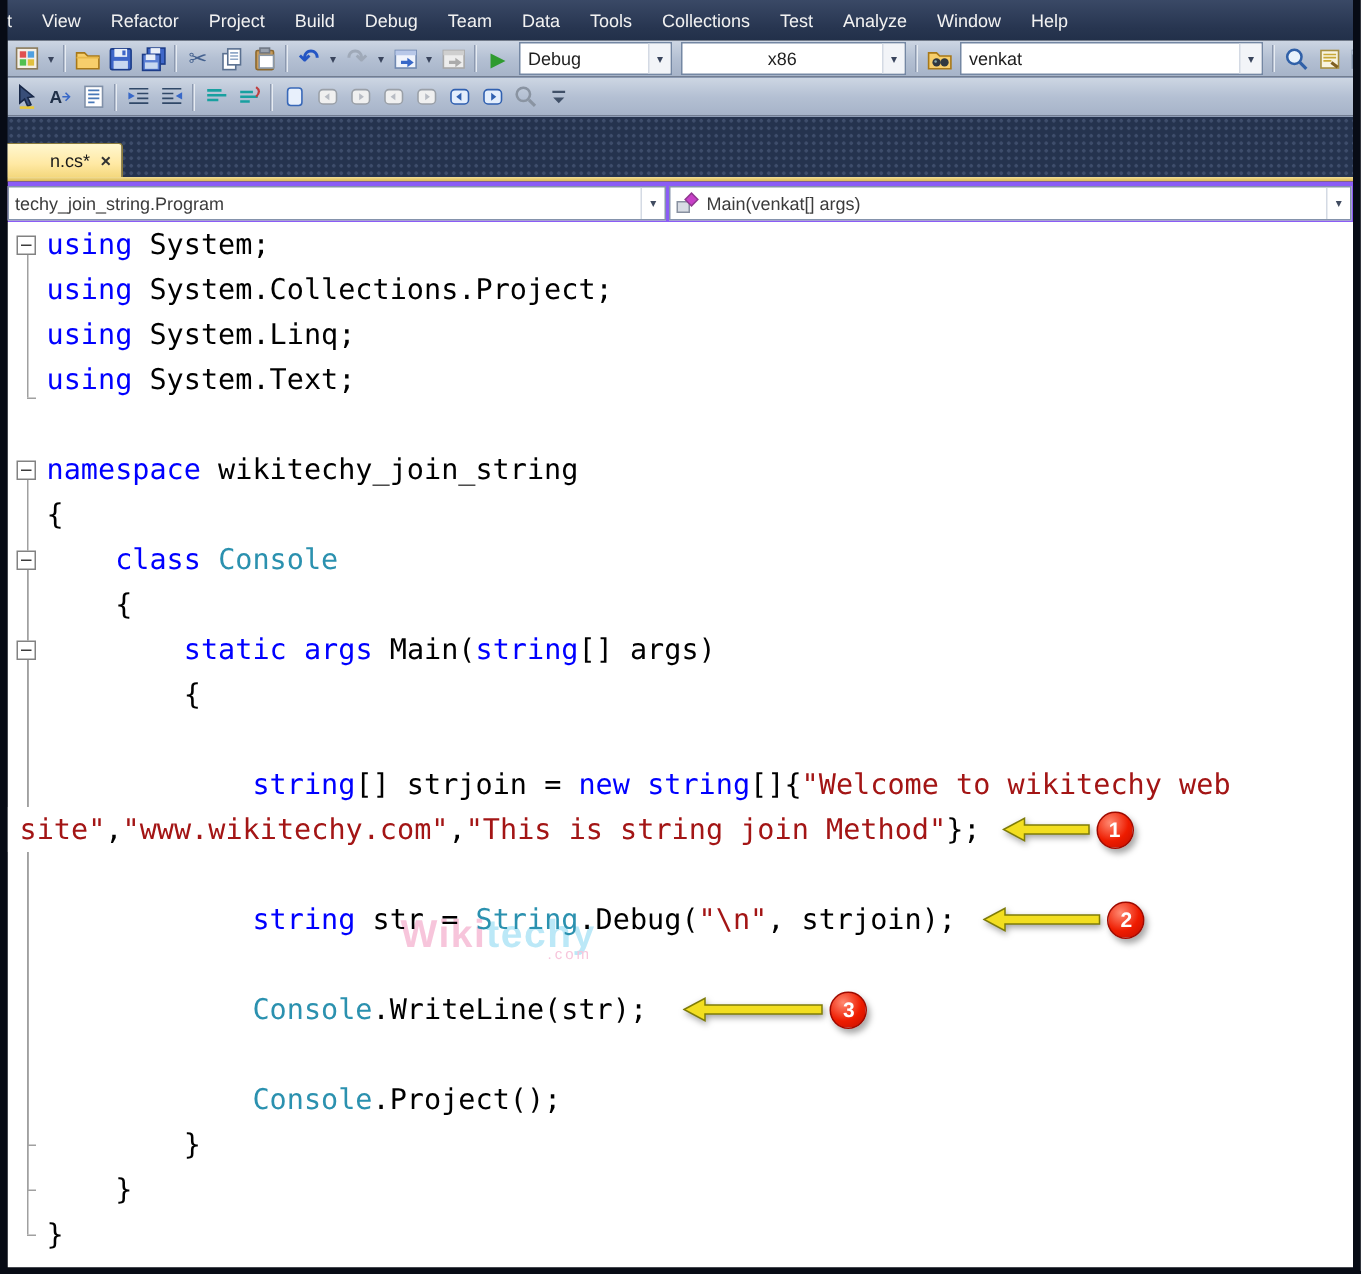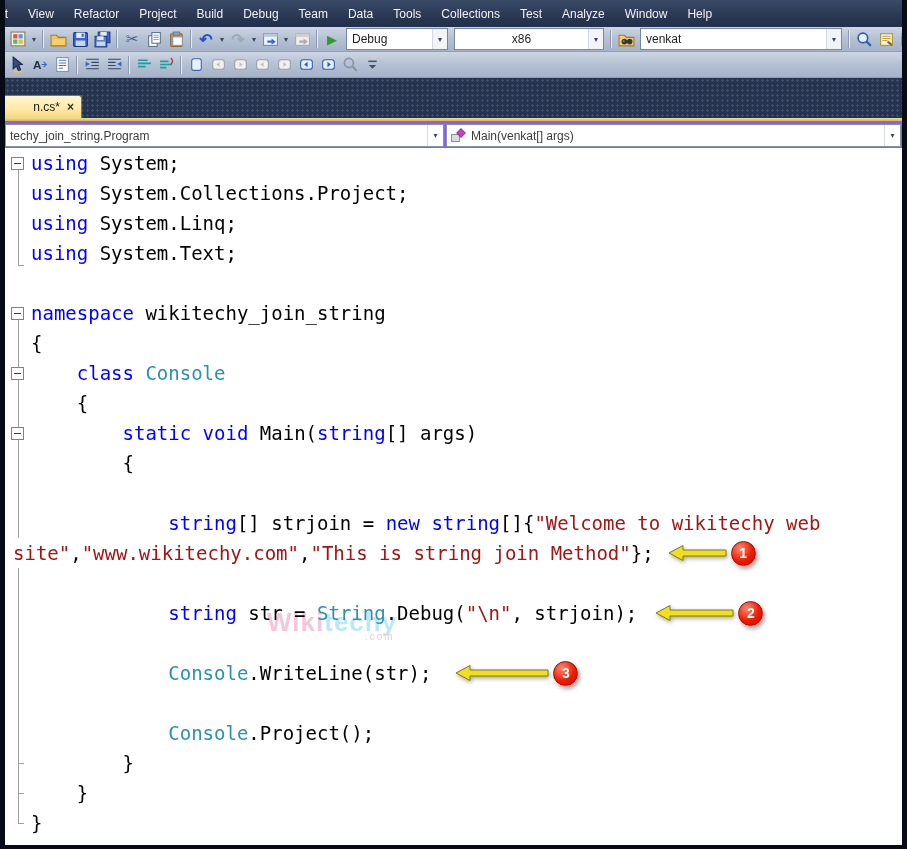--- a/index.html
+++ b/index.html
@@ -409,21 +409,21 @@
         <div class="crow">
           <div class="gutter"></div>
           <pre class="cline"><span class="pl">    {</span></pre>
         </div>
         <div class="crow">
           <div class="gutter">
             <div class="fold">
               <span class="minus"></span>
             </div>
           </div>
-          <pre class="cline"><span class="pl">        </span><span class="kw">static</span><span class="pl"> </span><span class="kw">void</span><span class="pl"> Main(</span><span class="kw">string</span><span class="pl">[] args)</span></pre>
+          <pre class="cline"><span class="pl">        </span><span class="kw">static</span><span class="pl"> </span><span class="kw">args</span><span class="pl"> Main(</span><span class="kw">string</span><span class="pl">[] args)</span></pre>
         </div>
         <div class="crow">
           <div class="gutter"></div>
           <pre class="cline"><span class="pl">        {</span></pre>
         </div>
         <div class="crow">
           <div class="gutter"></div>
           <pre class="cline"></pre>
         </div>
         <div class="crow">

